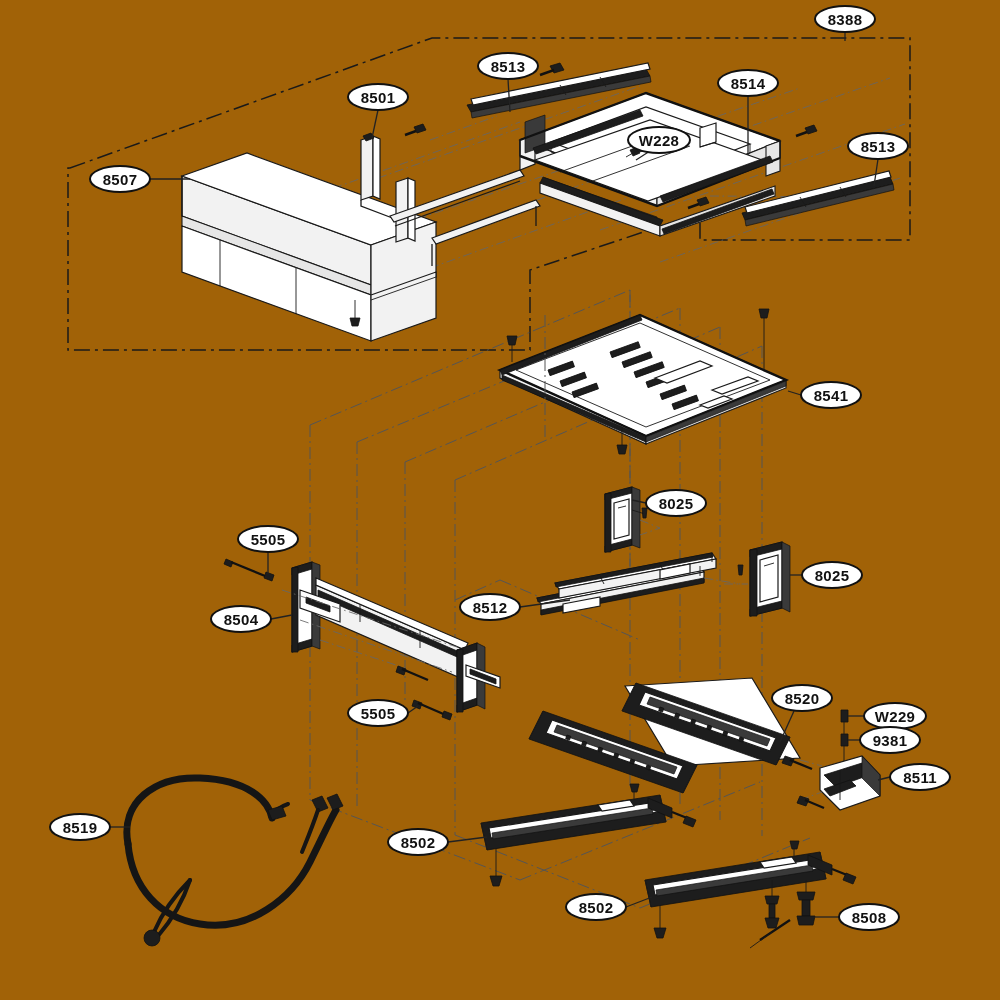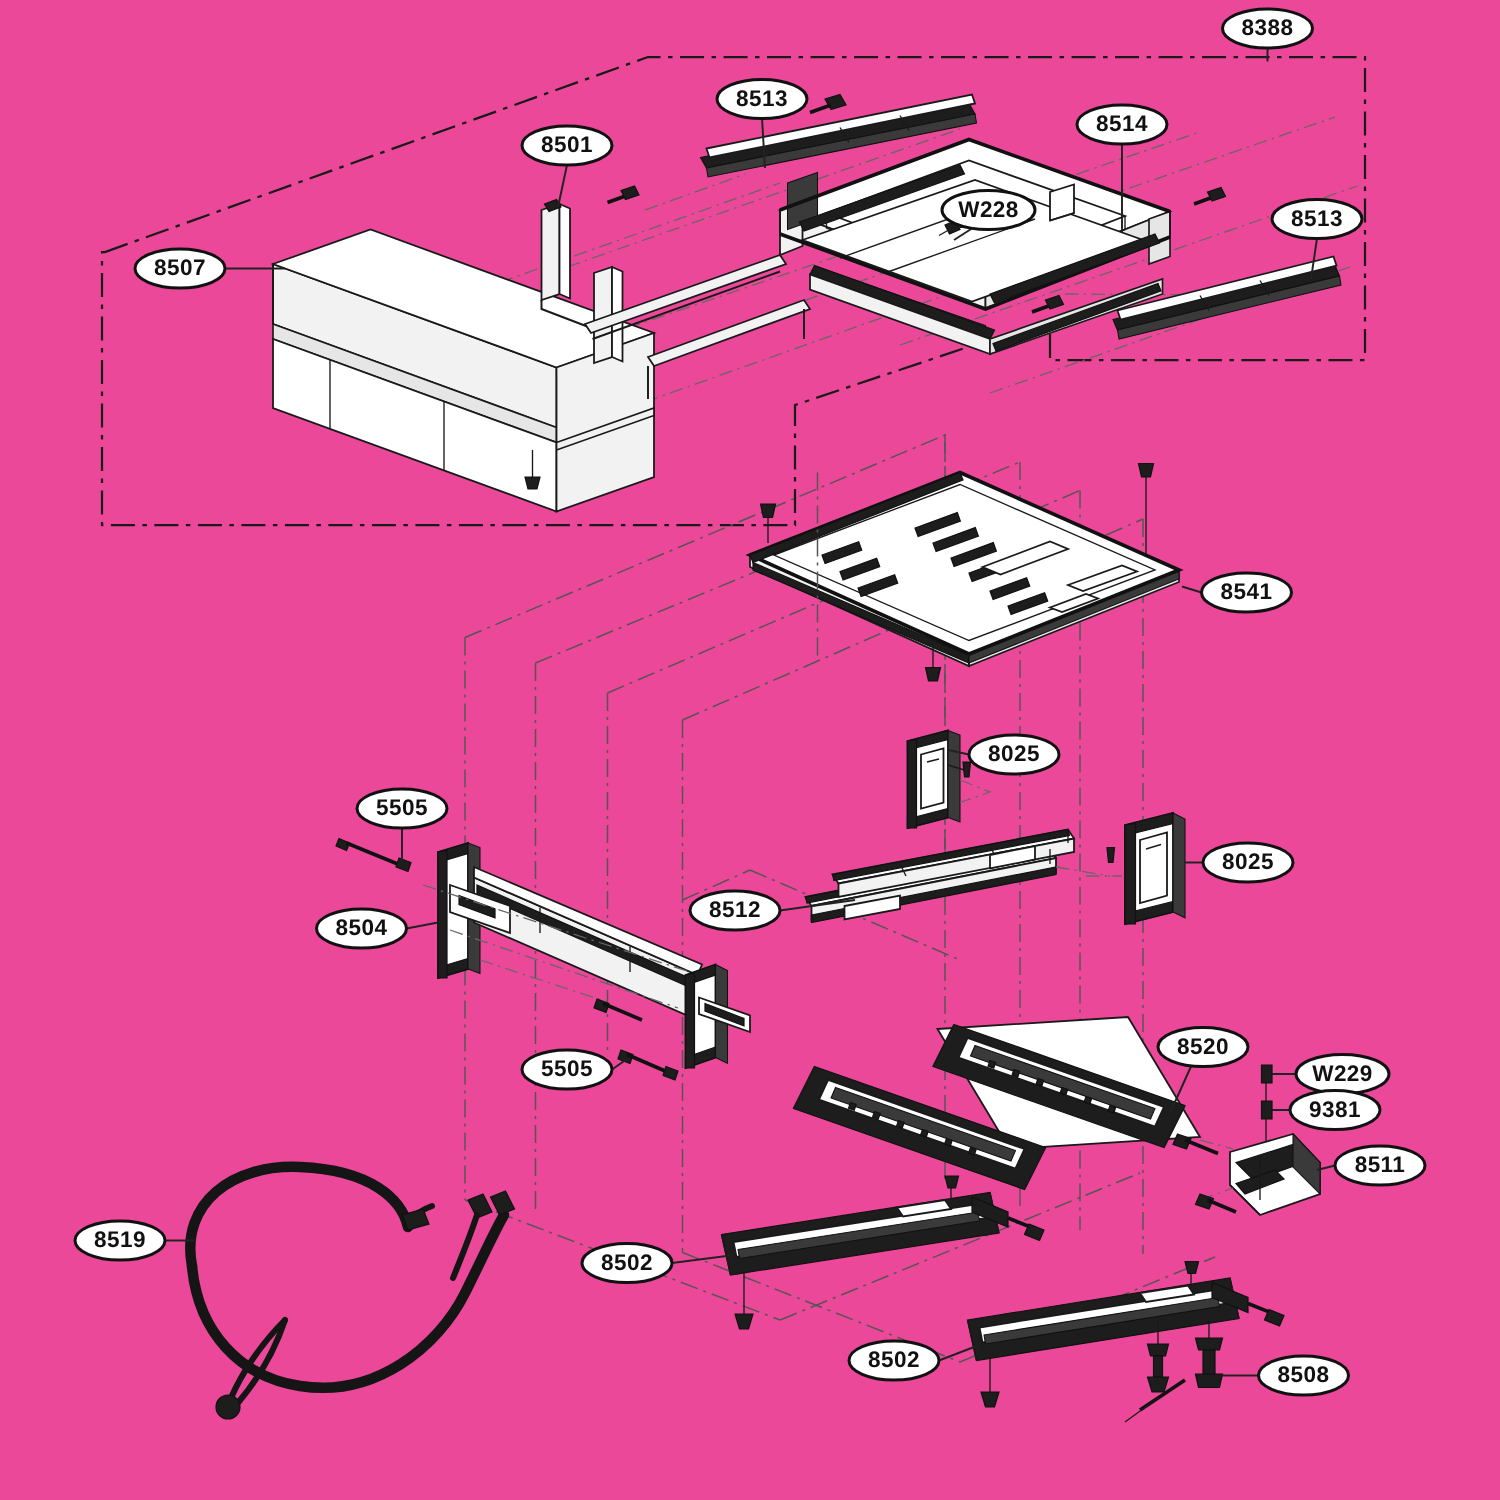--- a/index.html
+++ b/index.html
@@ -1,17 +1,17 @@
 <!DOCTYPE html>
 <html><head>
 <meta charset="utf-8">
 <style>
   html,body{margin:0;padding:0;background:#ffffff;}
   body{width:1000px;height:1000px;overflow:hidden;font-family:"Liberation Sans",sans-serif;}
-  #stage{position:relative;width:1000px;height:1000px;background:#ec4899;}
+  #stage{position:relative;width:1000px;height:1000px;background:#a16207;}
   svg.diagram{position:absolute;top:0;left:0;width:1000px;height:1000px;}
   .ln{fill:none;stroke:#1a1a1a;stroke-width:1.3;}
   .ln-thin{fill:none;stroke:#1a1a1a;stroke-width:0.9;}
   .ln-thick{fill:none;stroke:#111;stroke-width:2.4;}
   .fill-dk{fill:#1d1d1d;stroke:#111;stroke-width:0.8;}
   .fill-md{fill:#3a3a3a;stroke:#111;stroke-width:0.7;}
   .fill-lt{fill:#f2f2f2;stroke:#1a1a1a;stroke-width:1.2;}
   .fill-w{fill:#ffffff;stroke:#1a1a1a;stroke-width:1.2;}
   .fill-g{fill:#e6e6e6;stroke:#1a1a1a;stroke-width:1.1;}
   .dashdot{fill:none;stroke:#1a1a1a;stroke-width:1.5;stroke-dasharray:16 5 3 5;stroke-linecap:butt;}

